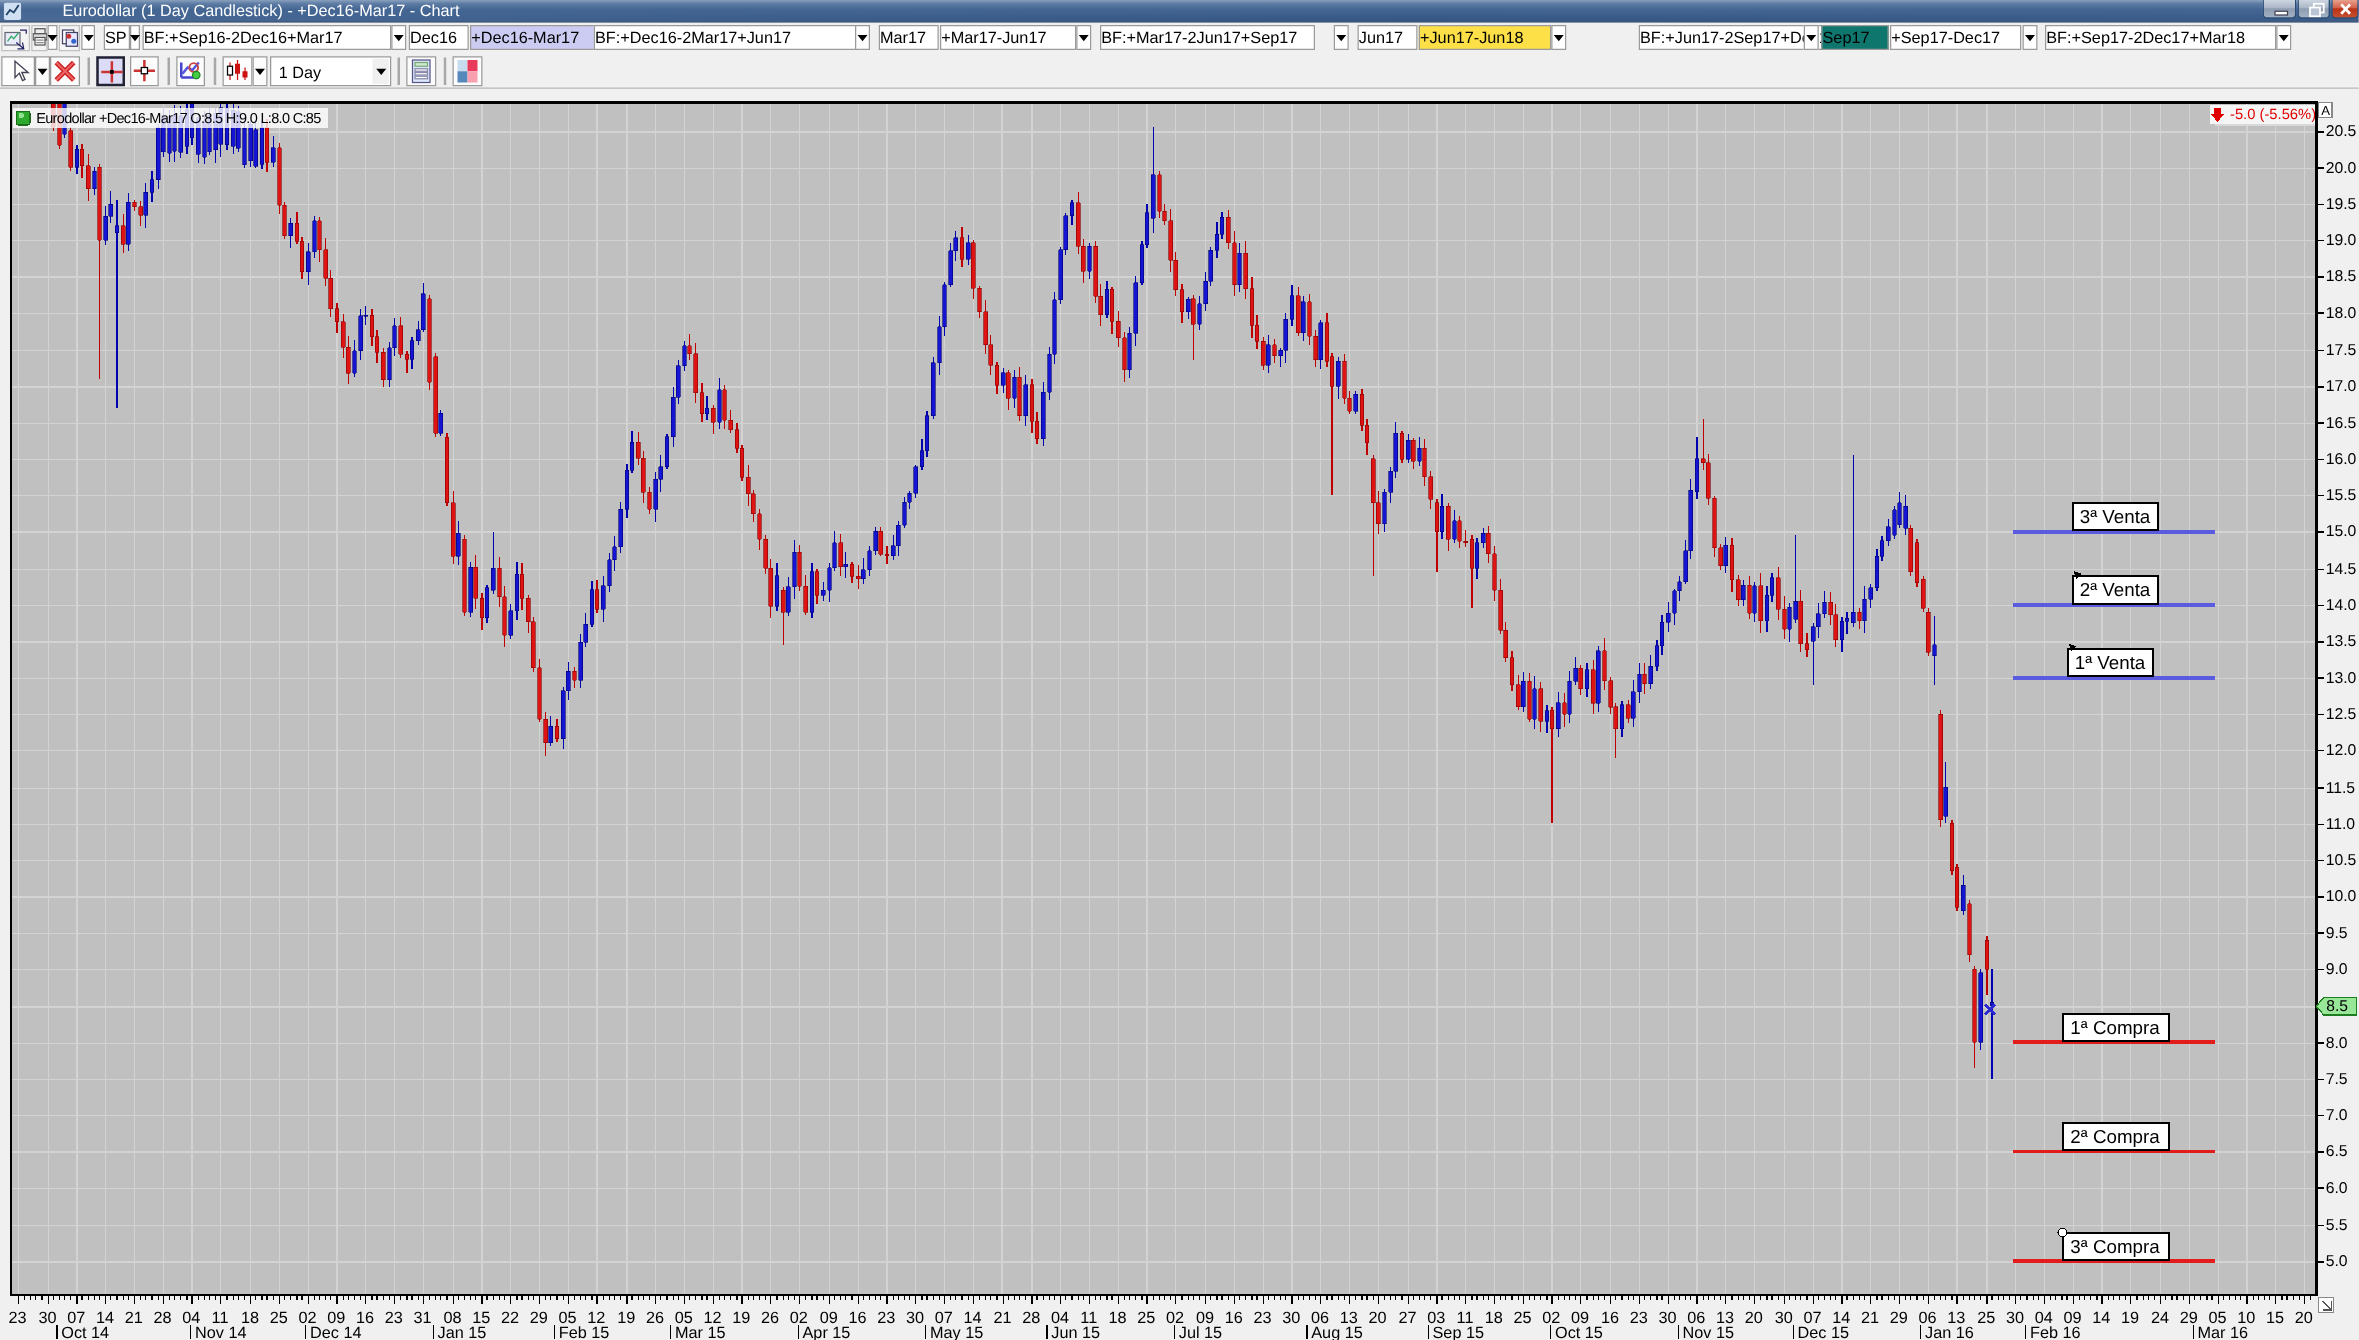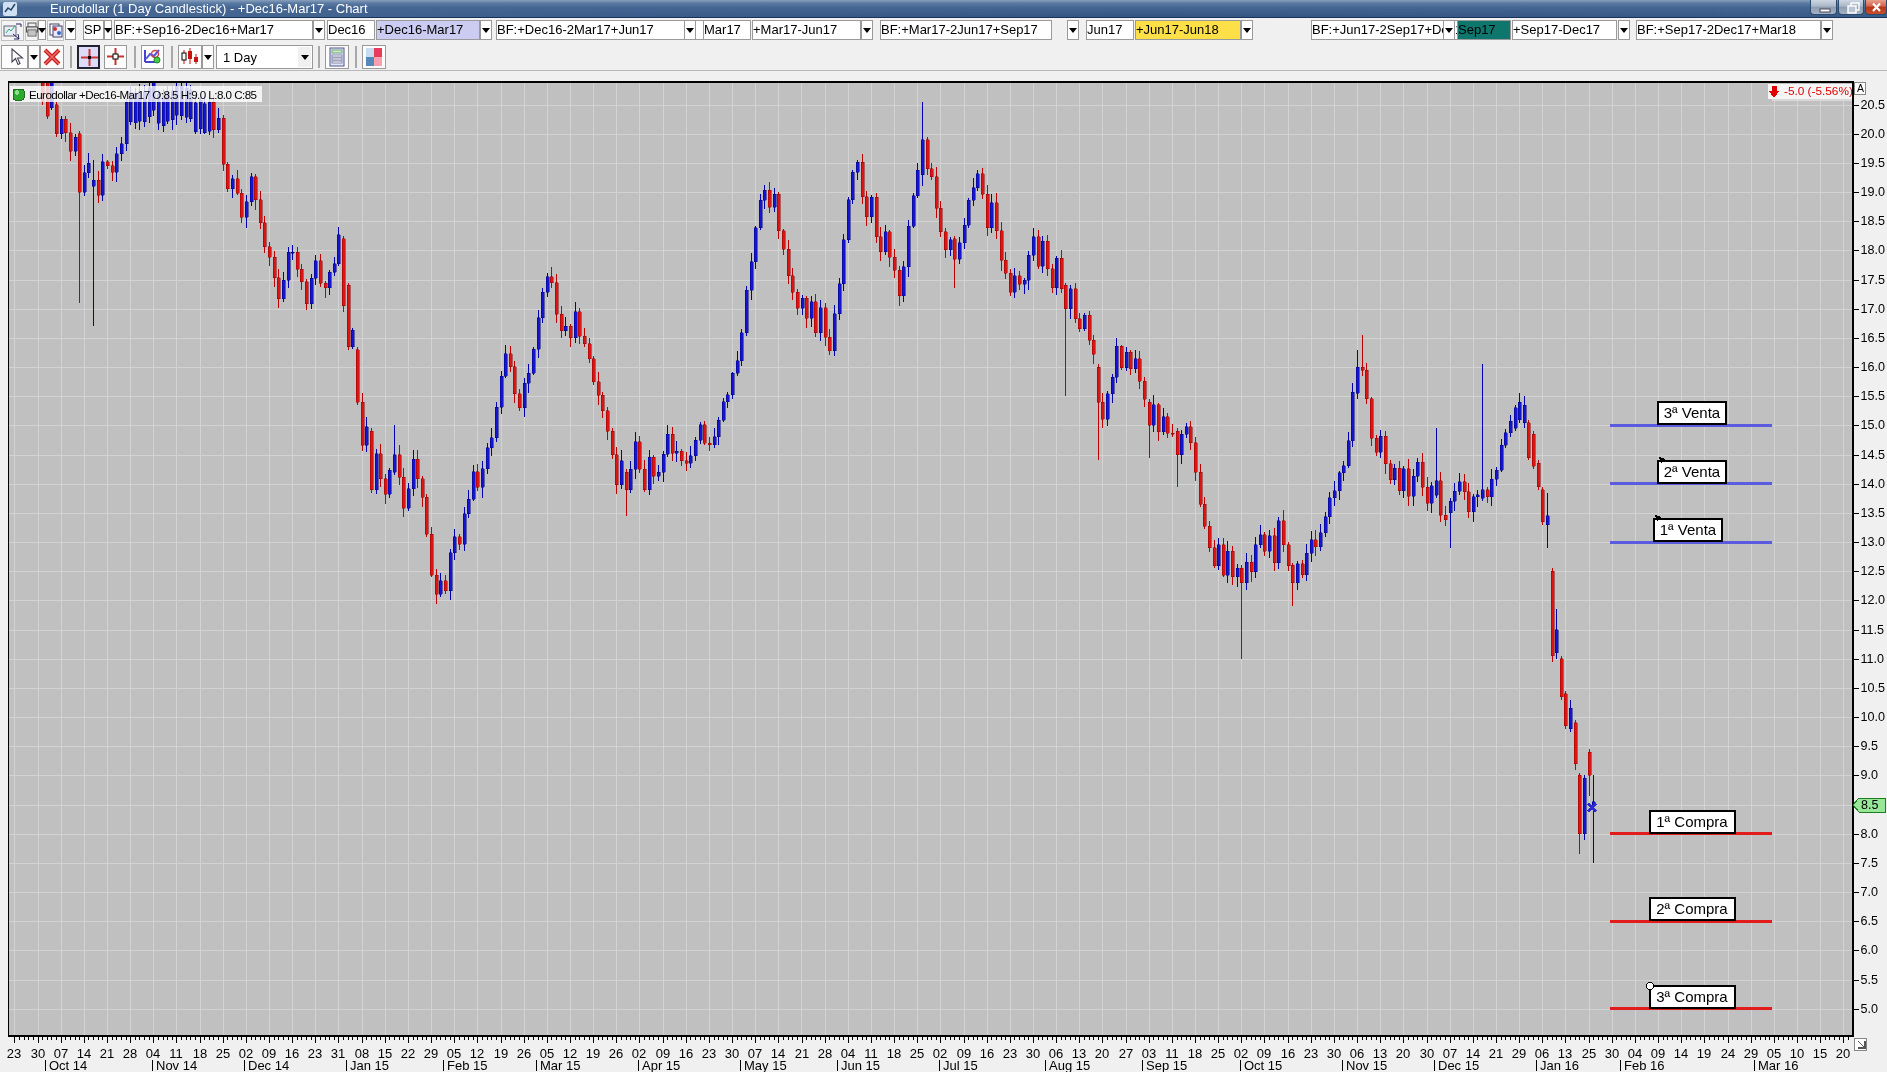--- a/index.html
+++ b/index.html
@@ -72,21 +72,21 @@
       </div>
       <div class="cb" style="left:114px;width:199px;background:#ffffff">BF:+Sep16-2Dec16+Mar17</div>
       <div class="dd" style="left:313px;width:12px">
         <span class="arr"></span>
       </div>
       <div class="cb" style="left:327px;width:48px;background:#ffffff">Dec16</div>
       <div class="cb" style="left:376px;width:104px;background:#ccccf2">+Dec16-Mar17</div>
       <div class="dd" style="left:480px;width:12px">
         <span class="arr"></span>
       </div>
-      <div class="cb" style="left:496px;width:214px;background:#ffffff">BF:+Dec16-2Mar17+Jun17</div>
+      <div class="cb" style="left:475px;width:214px;background:#ffffff">BF:+Dec16-2Mar17+Jun17</div>
       <div class="dd" style="left:684px;width:12px">
         <span class="arr"></span>
       </div>
       <div class="cb" style="left:703px;width:48px;background:#ffffff">Mar17</div>
       <div class="cb" style="left:752px;width:109px;background:#ffffff">+Mar17-Jun17</div>
       <div class="dd" style="left:861px;width:12px">
         <span class="arr"></span>
       </div>
       <div class="cb" style="left:880px;width:172px;background:#ffffff">BF:+Mar17-2Jun17+Sep17</div>
       <div class="dd" style="left:1067px;width:12px">

